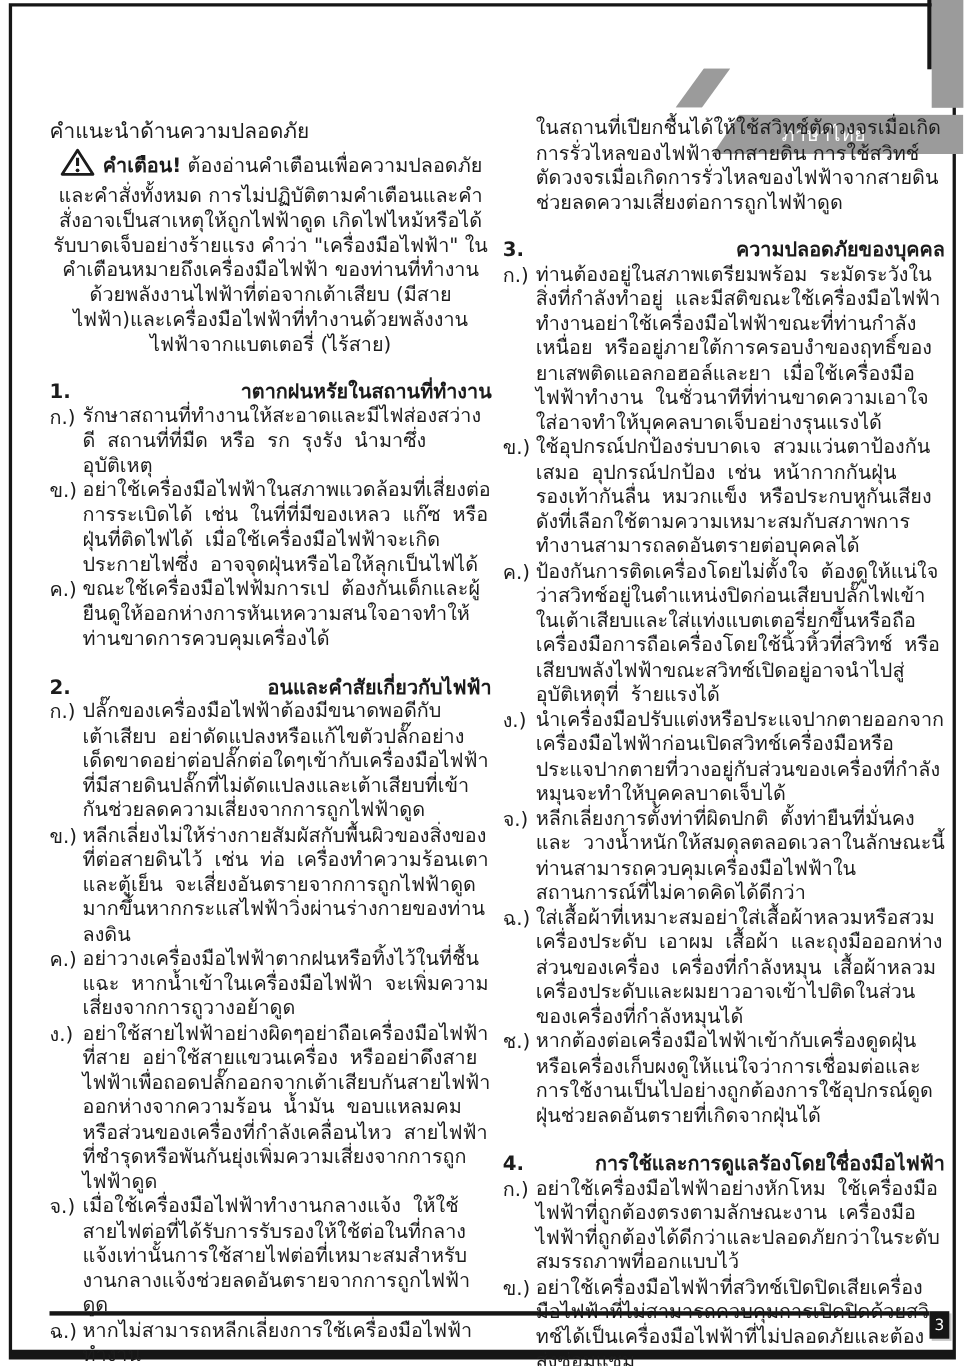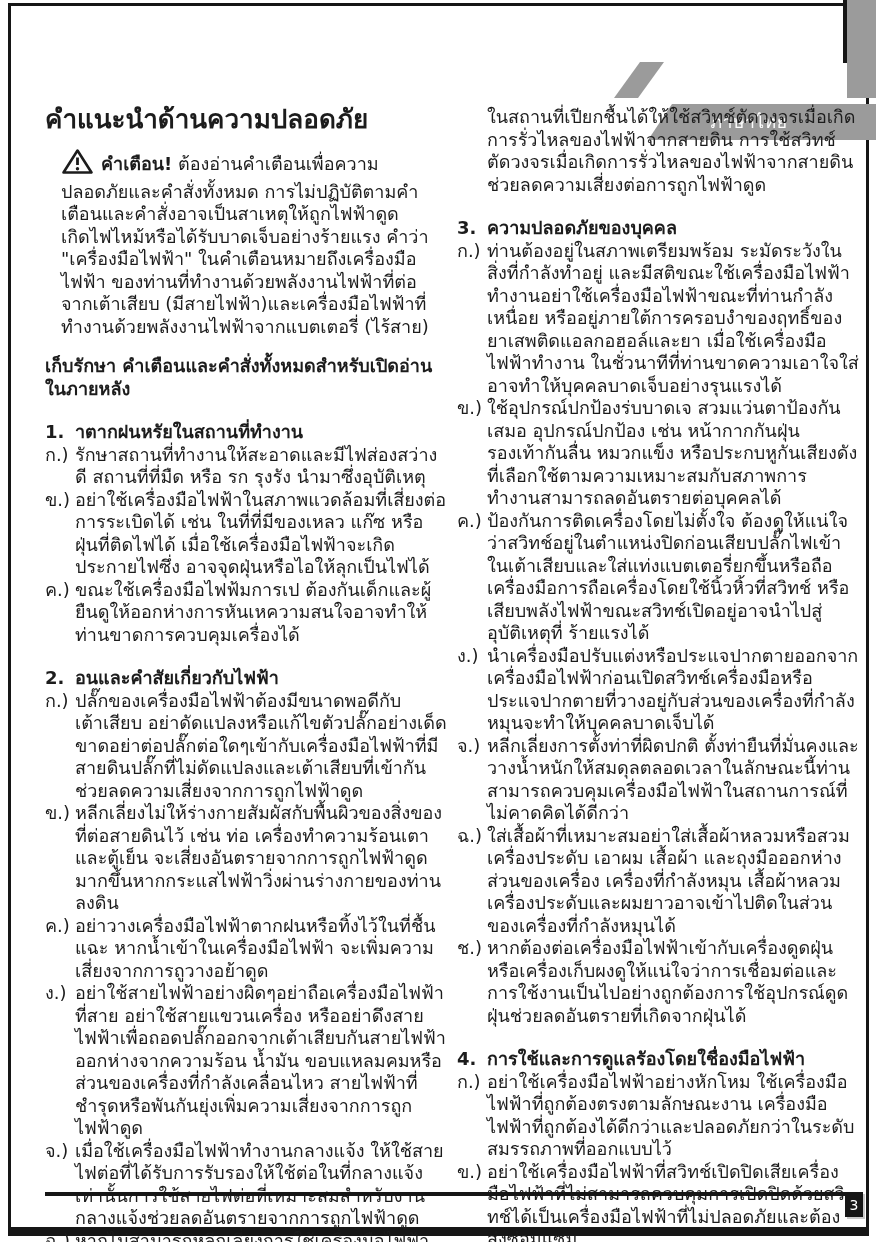--- a/index.html
+++ b/index.html
@@ -29,30 +29,30 @@
     clip-path:polygon(26px 0,50px 0,24px 100%,0 100%);
   }
   
   .col{
     position:absolute;top:106px;width:402px;
     font-size:18px;line-height:22.5px;
     overflow-wrap:anywhere;
   }
   .col-left{left:45px;}
   .col-right{left:457px;}
-  .doc-title{font-size:26px;font-weight:bold;line-height:26px;margin:0 0 2px 0;}
+  .doc-title{font-size:19px;font-weight:normal;line-height:26px;margin:0 0 2px 0;}
   .warn-icon{display:inline-block;vertical-align:-5px;margin-right:7px;}
   .warn-label{font-weight:bold;}
   .keep-heading{font-weight:bold;margin-top:17px;}
   .sec-head{display:flex;font-weight:bold;margin-top:21px;}
   .sec-num{width:30px;flex:none;}
-  .sec-title{flex:1;}
+  .sec-title{flex:1;text-align:right;}
   .item{display:flex;}
   .item .lbl{width:30px;flex:none;}
-  .item .txt{flex:1;}
+  .item .txt{flex:1;font-family:Liberation Mono, monospace;}
   .cont{margin-left:30px;}
   
   .footer-rule{position:absolute;left:45px;top:1192px;width:800px;height:4px;background:#161616;}
   .page-badge{
     position:absolute;left:845px;top:1192px;width:18px;height:25px;background:#161616;
     color:#fff;font-size:14px;display:flex;align-items:center;justify-content:center;
     box-shadow:2px 2px 0 #c9c9c9;
   }
 </style>
 </head>
@@ -65,32 +65,31 @@
   <div class="banner-tick"></div>
   <div class="banner-col"></div>
   <div class="banner-piece"></div>
   <div class="banner-main">
     <span>ภาษาไทย</span>
   </div>
 
   <div class="col col-left">
     <h1 class="doc-title">คำแนะนำด้านความปลอดภัย</h1>
 
-    <p style="margin:16px;">
+    <p style="margin:0;text-align:center;">
       <span class="warn-icon">
         <svg width="33" height="27" viewBox="0 0 33 27" aria-hidden="true">
           <path d="M16.5 2.5 L30.5 24.5 H2.5 Z" fill="none" stroke="#1c1c1c" stroke-width="2.6" stroke-linejoin="round"></path>
           <line x1="16.5" y1="9.5" x2="16.5" y2="17" stroke="#1c1c1c" stroke-width="2.8"></line>
           <circle cx="16.5" cy="20.8" r="1.7" fill="#1c1c1c"></circle>
         </svg>
       </span><span class="warn-label">คำเตือน!</span>
       <span>ต้องอ่านคำเตือนเพื่อความปลอดภัยและคำสั่งทั้งหมด การไม่ปฏิบัติตามคำเตือนและคำสั่งอาจเป็นสาเหตุให้ถูกไฟฟ้าดูด เกิดไฟไหม้หรือได้รับบาดเจ็บอย่างร้ายแรง คำว่า "เครื่องมือไฟฟ้า" ในคำเตือนหมายถึงเครื่องมือไฟฟ้า ของท่านที่ทำงานด้วยพลังงานไฟฟ้าที่ต่อจากเต้าเสียบ (มีสายไฟฟ้า)และเครื่องมือไฟฟ้าที่ทำงานด้วยพลังงานไฟฟ้าจากแบตเตอรี่ (ไร้สาย)</span>
     </p>
 
-    <div class="keep-heading">เก็บรักษา คำเตือนและคำสั่งทั้งหมดสำหรับเปิดอ่านในภายหลัง</div>
 
     <div class="sec-head">
       <span class="sec-num">1.</span>
       <span class="sec-title">าตากฝนหรัยในสถานที่ทำงาน</span>
     </div>
     <div class="item">
       <span class="lbl">ก.)</span>
       <span class="txt">รักษาสถานที่ทำงานให้สะอาดและมีไฟส่องสว่างดี สถานที่ที่มืด หรือ รก รุงรัง นำมาซึ่งอุบัติเหตุ</span>
     </div>
     <div class="item">

